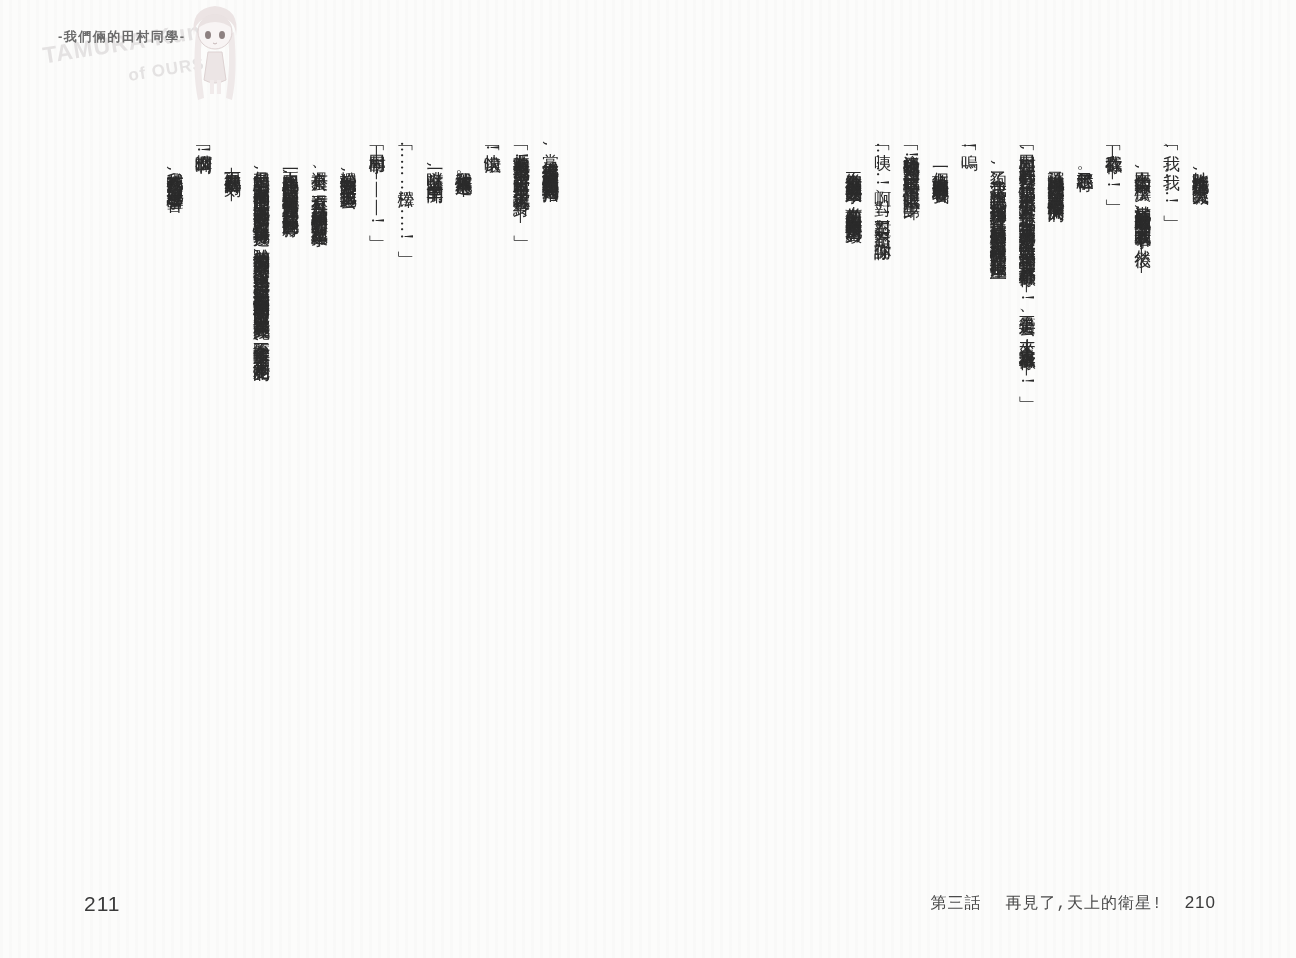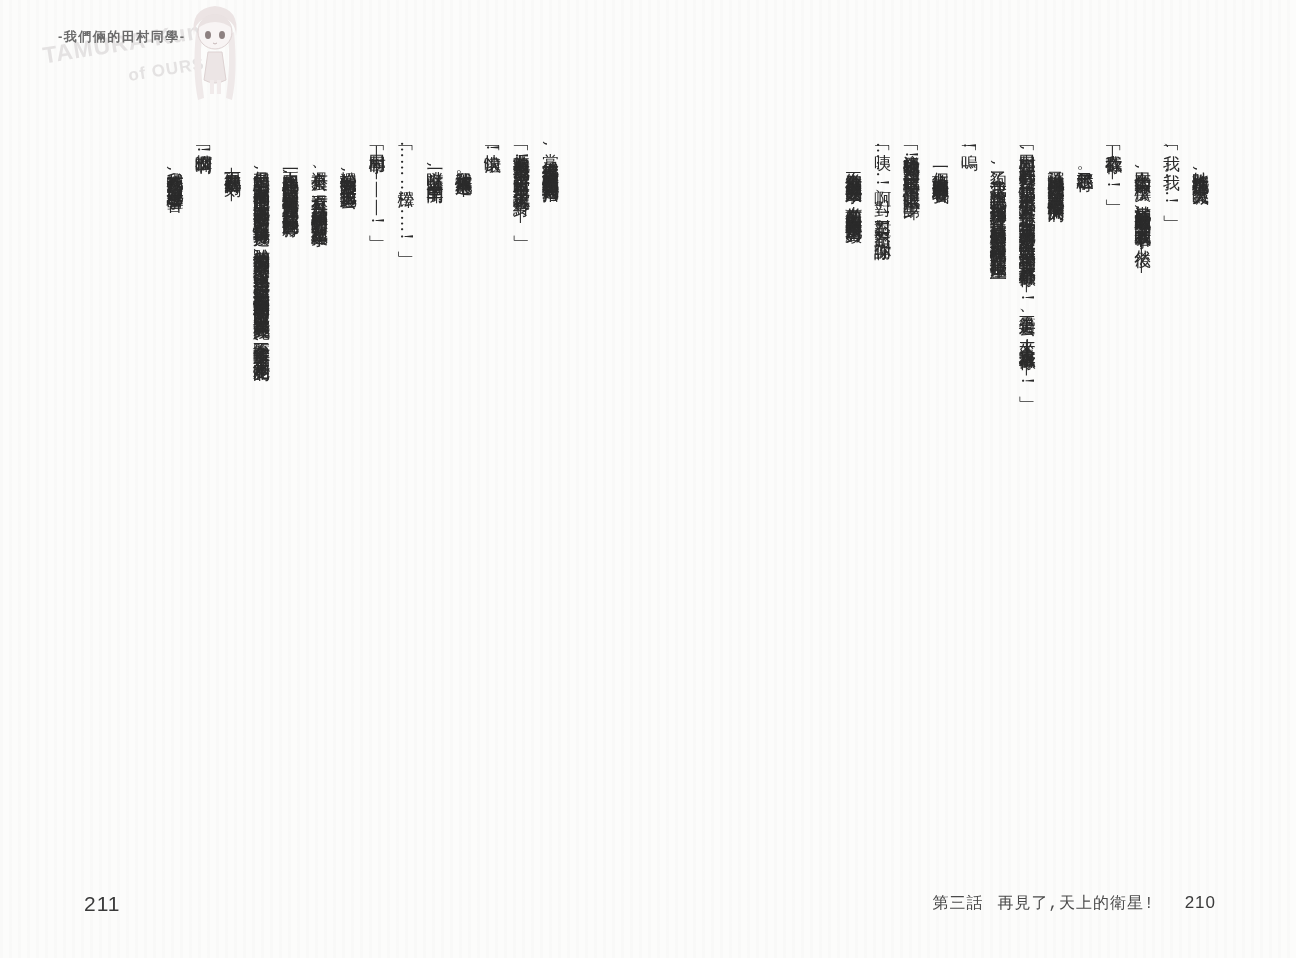--- a/index.html
+++ b/index.html
@@ -46,23 +46,23 @@
   
   .footer-left{
     position:absolute;left:84px;top:892px;
     font-size:21px;color:#3a3a3a;letter-spacing:1px;
   }
   .footer-right{
     position:absolute;right:80px;top:893px;
     display:flex;align-items:baseline;
     font-size:16px;color:#4a4a4a;
   }
-  .footer-right .chapter-label{margin-right:14px;letter-spacing:1px;}
+  .footer-right .chapter-label{margin-right:24px;letter-spacing:1px;}
   .footer-right .chapter-title{letter-spacing:1px;font-family:Liberation Mono, monospace;}
-  .footer-right .pageno{margin-left:30px;font-size:17px;color:#3a3a3a;letter-spacing:1px;}
+  .footer-right .pageno{margin-left:22px;font-size:17px;color:#3a3a3a;letter-spacing:1px;}
 </style>
 </head>
 <body>
 
 <div class="spread">
 
   <div class="logo">
     <span class="logo-en top">TAMURA-Kun</span>
     <span class="logo-en bottom">of OURS</span>
     <span class="logo-zh">-我們倆的田村同學-</span>

